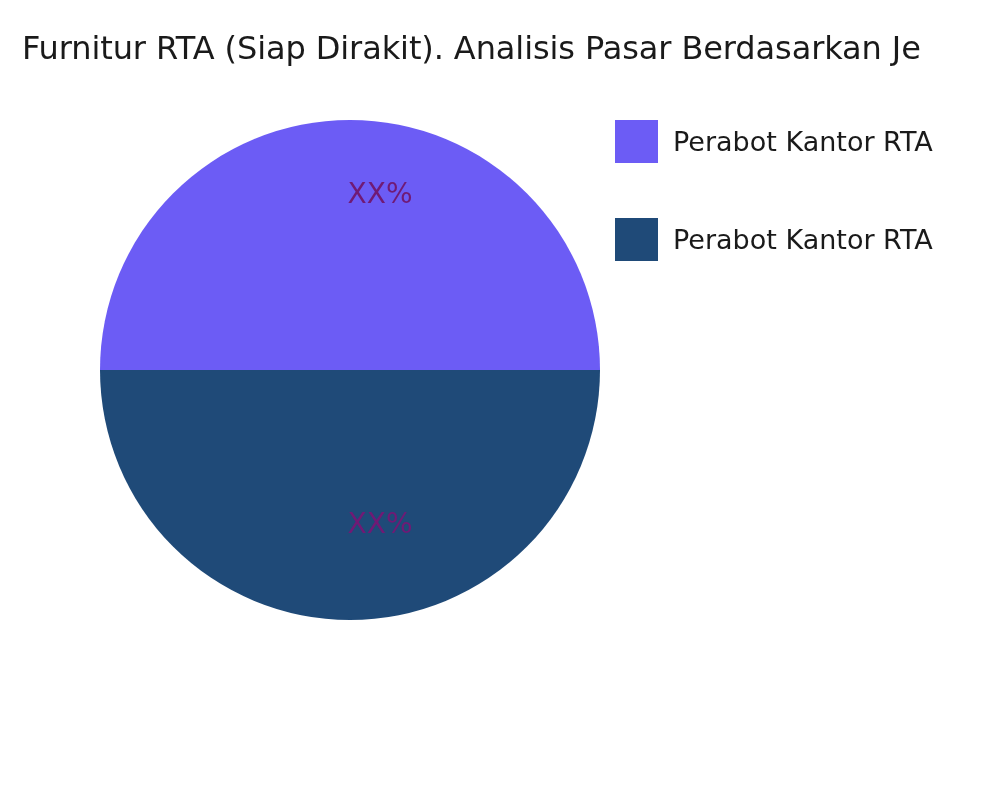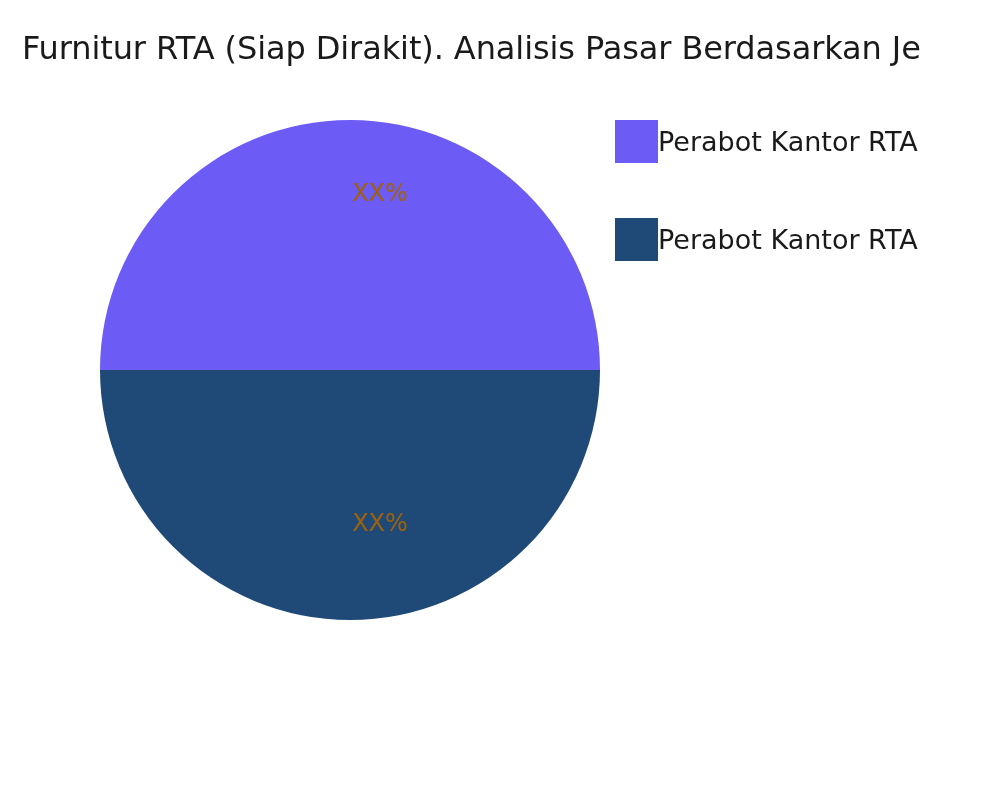--- a/index.html
+++ b/index.html
@@ -45,22 +45,22 @@
     height: 500px;
   }
   #pie-svg {
     display: block;
     width: 500px;
     height: 500px;
   }
   .slice-label {
     position: absolute;
     font-family: "DejaVu Sans", sans-serif;
-    font-size: 24px;
-    color: #a16207;
+    font-size: 28px;
+    color: #701a75;
     white-space: nowrap;
     text-align: center;
     transform: translate(-50%, -50%);
   }
   #slice-label-0 {
     left: 280px;
     top: 403px;
   }
   #slice-label-1 {
     left: 280px;
@@ -80,20 +80,21 @@
     margin-bottom: 55px;
     display: flex;
     align-items: center;
   }
   .legend-swatch {
     width: 43px;
     height: 43px;
     flex: 0 0 43px;
   }
   .legend-label {
+    margin-left: 15px;
     font-family: "DejaVu Sans", sans-serif;
     font-size: 27px;
     color: #1a1a1a;
     white-space: nowrap;
     line-height: 43px;
   }
 
   
   #currency-note {
     position: absolute;

